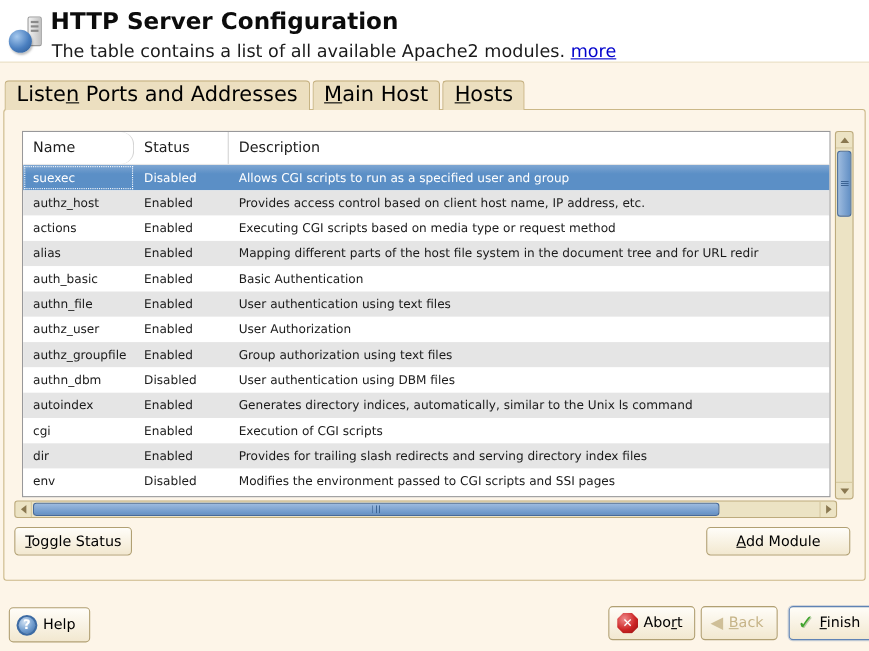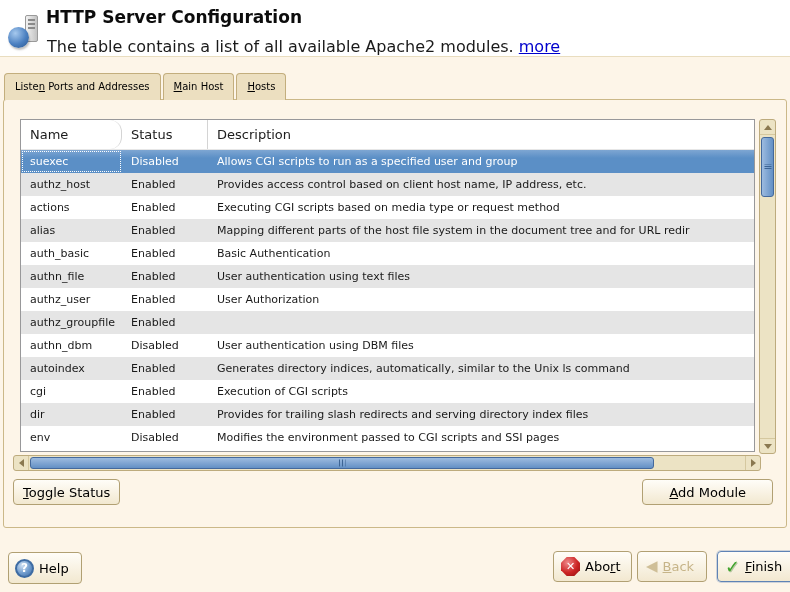--- a/index.html
+++ b/index.html
@@ -16,29 +16,29 @@
   .header { position:absolute; left:0; top:0; width:790px; height:57px;
             background:#ffffff; border-bottom:1px solid #e9ddbf; }
   .app-icon { position:absolute; left:8px; top:13px; width:36px; height:38px; }
   .app-icon .tower { position:absolute; right:6px; top:2px; width:13px; height:27px;
             background:linear-gradient(90deg,#f2f2f2,#c2c2c2); border:1px solid #9a9a9a; border-radius:2px; }
   .app-icon .tower::after { content:""; position:absolute; left:2px; top:3px; right:2px; height:2px;
             background:#8a8a8a; box-shadow:0 4px 0 #8a8a8a, 0 8px 0 #8a8a8a; }
   .app-icon .globe { position:absolute; left:0; bottom:3px; width:21px; height:21px; border-radius:50%;
             background:radial-gradient(circle at 35% 30%, #a6c9ee, #4a7fc0 55%, #29568e);
             box-shadow:1px 2px 2px rgba(0,0,0,.25); }
-  .title { position:absolute; left:46px; top:7px; font-size:17px; font-weight:bold; color:#0c0c0c; }
+  .title { position:absolute; left:46px; top:7px; font-size:21px; font-weight:bold; color:#0c0c0c; }
   .subtitle { position:absolute; left:47px; top:37px; font-size:16px; color:#1a1a1a; }
   .more-link { color:#0000cc; text-decoration:underline; cursor:pointer; }
 
   
   .tabbar { position:absolute; left:4px; top:68px; height:32px; display:flex; align-items:flex-end; z-index:5; }
   .tab { height:27px; line-height:25px; padding:0 10px; margin-right:2px;
          background:#ecdfc0; border:1px solid #c3ae7d; border-bottom:none;
-         border-radius:4px 4px 0 0; font-size:10px; color:#000; cursor:pointer; white-space:nowrap; }
+         border-radius:4px 4px 0 0; font-size:19px; color:#000; cursor:pointer; white-space:nowrap; }
   .tab.active { height:32px; line-height:27px; background:#ffffff;
          border:1px solid #98989a; border-bottom:none; border-top:3px solid #4a73aa;
          border-radius:5px 5px 0 0; margin-bottom:-1px; }
   .mn { text-decoration:underline; }
 
   
   .panel { position:absolute; left:3px; top:99px; width:784px; height:429px;
            background:#fdf5e8; border:1px solid #cbb888; border-radius:3px; z-index:1; }
 
   
@@ -170,20 +170,21 @@
           <div class="tcell desc">User authentication using text files</div>
         </div>
         <div class="trow">
           <div class="tcell name">authz_user</div>
           <div class="tcell status">Enabled</div>
           <div class="tcell desc">User Authorization</div>
         </div>
         <div class="trow alt">
           <div class="tcell name">authz_groupfile</div>
           <div class="tcell status">Enabled</div>
+          <div class="tcell desc">Group authorization using text files</div>
         </div>
         <div class="trow">
           <div class="tcell name">authn_dbm</div>
           <div class="tcell status">Disabled</div>
           <div class="tcell desc">User authentication using DBM files</div>
         </div>
         <div class="trow alt">
           <div class="tcell name">autoindex</div>
           <div class="tcell status">Enabled</div>
           <div class="tcell desc">Generates directory indices, automatically, similar to the Unix ls command</div>

